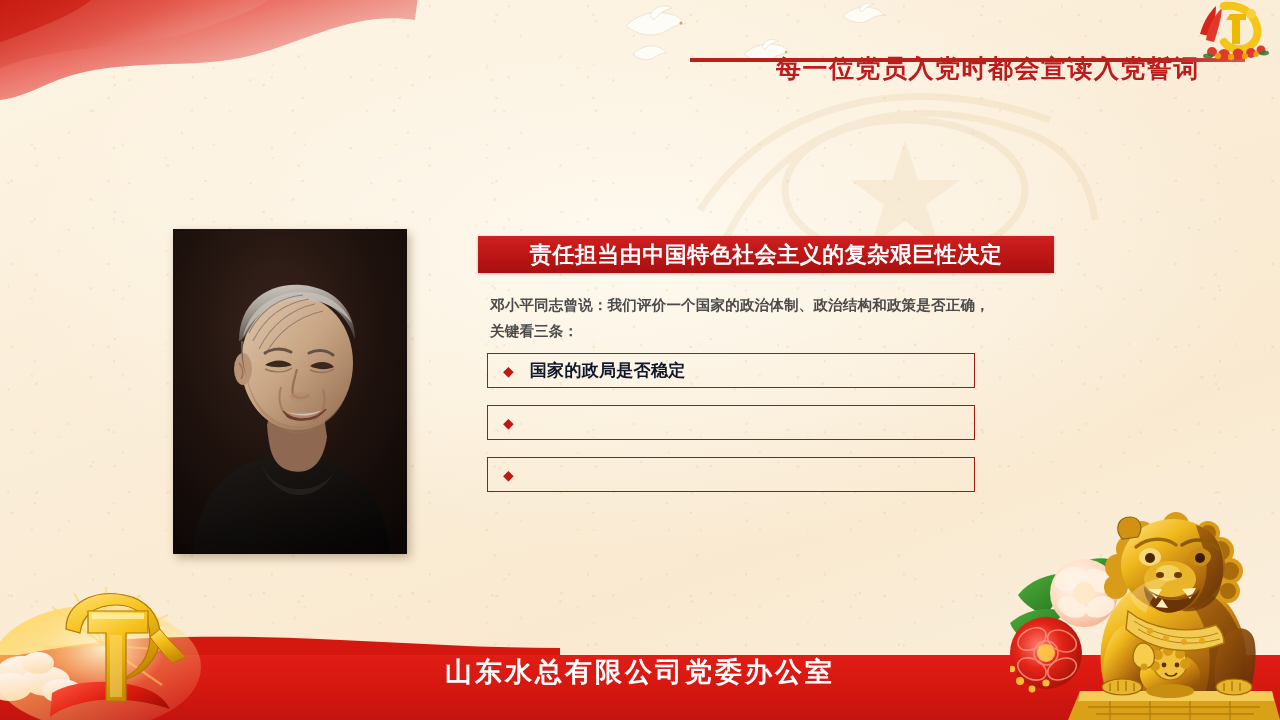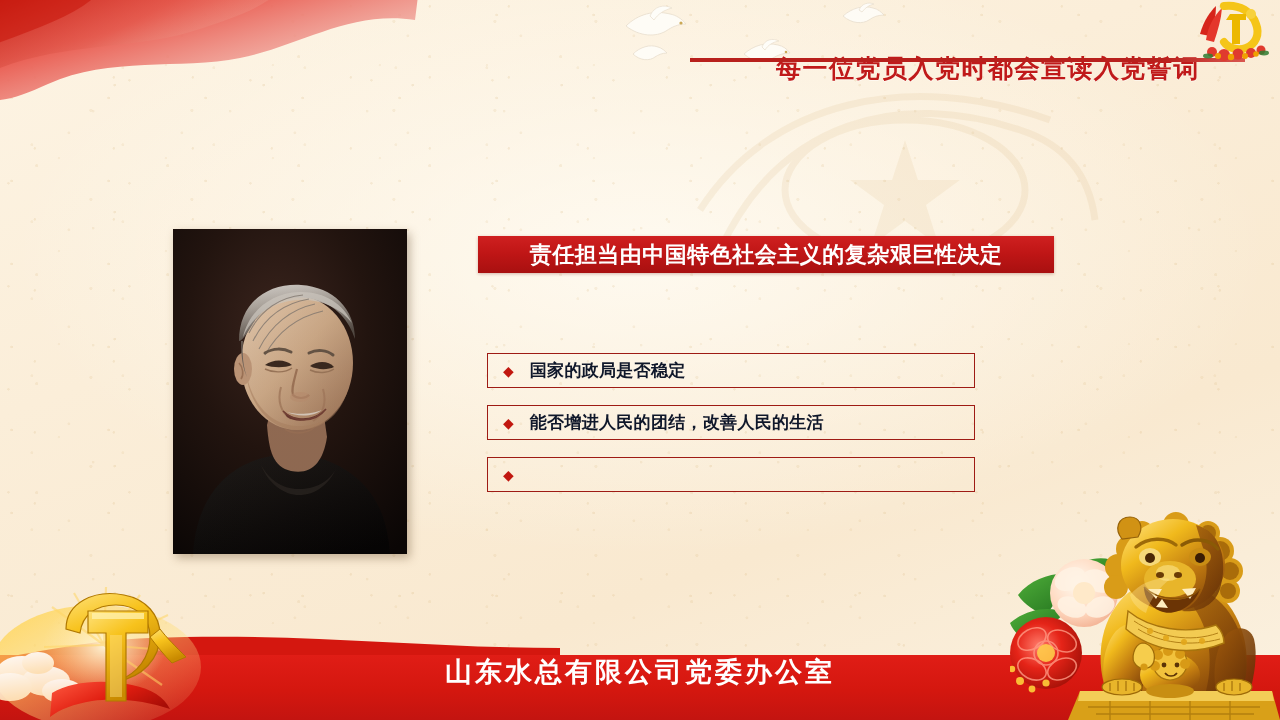--- a/index.html
+++ b/index.html
@@ -357,29 +357,29 @@
 
       <rect width="234" height="325" fill="none"></rect>
       <rect width="234" height="325" fill="url(#bgDark)" opacity="0.12"></rect>
     </svg>
   </div>
 
   <div class="title-banner">
     <span>责任担当由中国特色社会主义的复杂艰巨性决定</span>
   </div>
 
+  <div class="body-paragraph">邓小平同志曾说：我们评价一个国家的政治体制、政治结构和政策是否正确，关键看三条：</div>
 
   <div class="bullet-list">
     <div class="bullet-box">
       <span class="bullet-diamond">◆</span>
       <span class="bullet-text">国家的政局是否稳定</span>
     </div>
     <div class="bullet-box">
       <span class="bullet-diamond">◆</span>
-      <span class="bullet-text">能否增进人民的团结，改善人民的生活</span>
     </div>
     <div class="bullet-box">
       <span class="bullet-diamond">◆</span>
     </div>
   </div>
 
   <svg class="footer-slant" viewBox="0 0 560 40" preserveAspectRatio="none">
     <path d="M0,40 L560,40 L560,16 C420,16 300,0 150,6 C90,8 40,20 0,26 Z" fill="#d4170f"></path>
   </svg>
 

